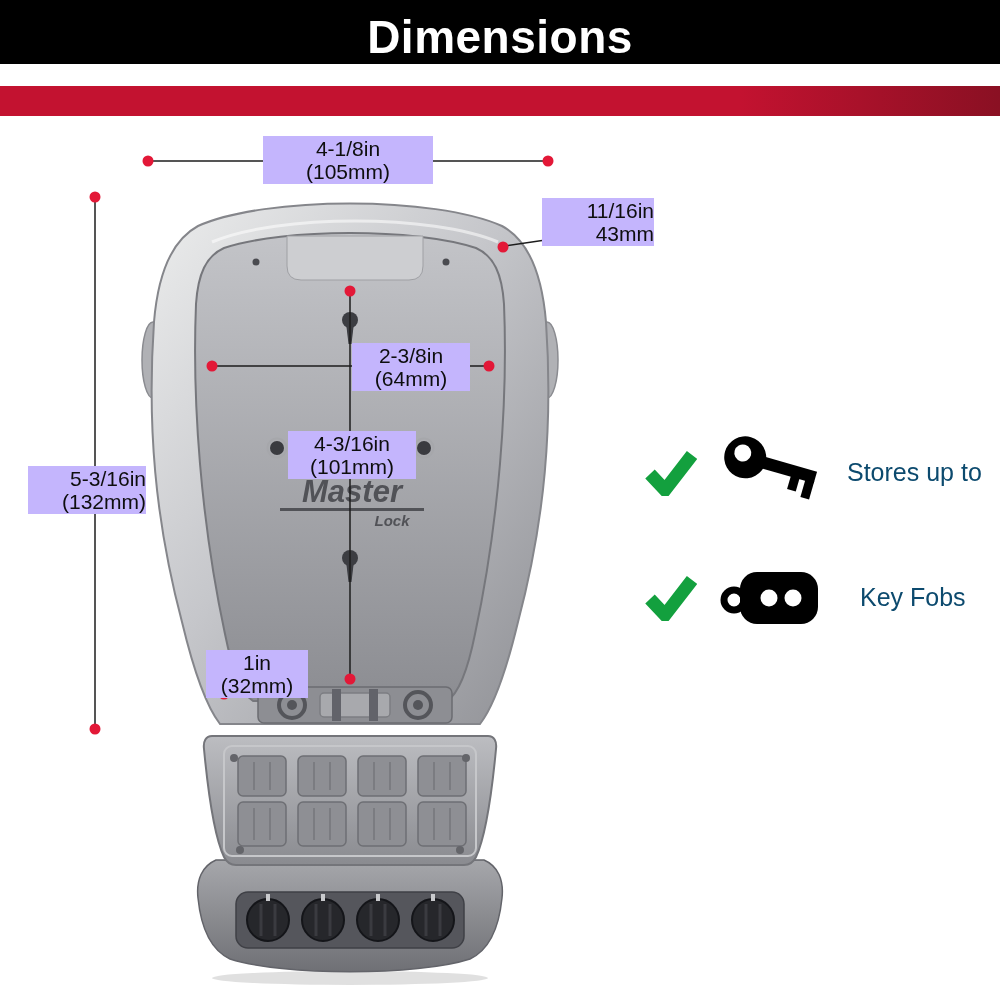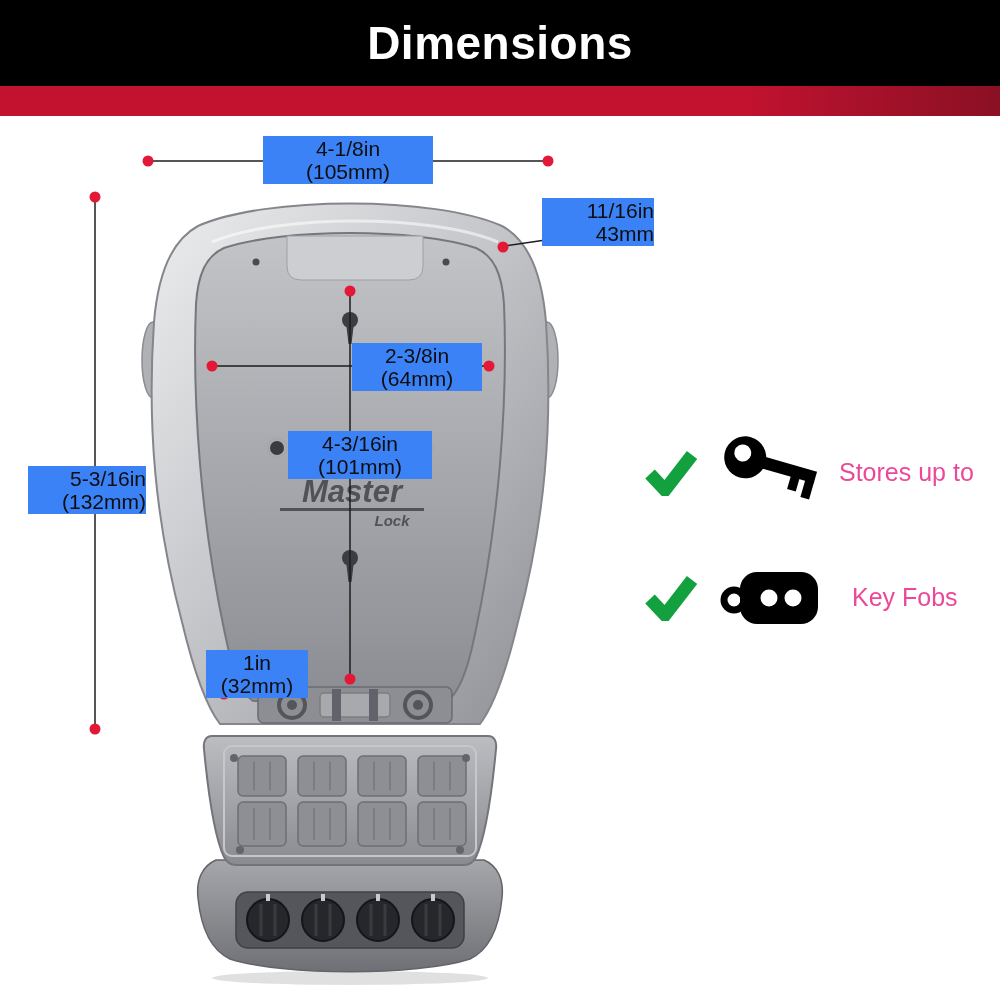--- a/index.html
+++ b/index.html
@@ -5,40 +5,40 @@
   * { box-sizing: border-box; }
   html, body { margin: 0; padding: 0; }
   body {
     width: 1000px; height: 1000px;
     background: #ffffff;
     font-family: "Liberation Sans", sans-serif;
   }
   .canvas { position: relative; width: 1000px; height: 1000px; background: #fff; overflow: hidden; }
 
   .topbar {
-    position: absolute; top: 0; left: 0; width: 1000px; height: 86px;
-    background: #000; display: flex; align-items: center; justify-content: center;
+    position: absolute; top: 0; left: 0; width: 1000px; height: 64px;
+    background: #000; display: flex; align-items: flex-end; justify-content: center;
   }
   .topbar h1 { margin: 0; color: #fff; font-size: 46px; font-weight: bold; letter-spacing: .5px; }
 
   .red-stripe {
     position: absolute; top: 86px; left: 0; width: 1000px; height: 30px;
     background: linear-gradient(90deg, #c31230 0%, #c31230 74%, #8a1023 100%);
   }
 
   .scene { position: absolute; top: 0; left: 0; width: 1000px; height: 1000px; z-index: 1; }
 
   .dim-label {
     position: absolute; z-index: 3; text-align: center;
-    font-size: 21px; line-height: 23px; color: #0e0e0e; background: #3b82f6; padding: 1px 0;
+    font-size: 21px; line-height: 23px; color: #0e0e0e; background: #c4b5fd; padding: 1px 0;
   }
   .dim-label span { display: block; }
 
   .feature-row { position: absolute; display: flex; align-items: center; z-index: 3; }
-  .feature-text { font-size: 25px; line-height: 31px; color: #ec4899; }
+  .feature-text { font-size: 25px; line-height: 31px; color: #0c4a6e; margin-left: 8px; }
   .feature-text span { display: block; }
   .icon-check { margin-right: 22px; }
   .icon-key, .icon-fob { margin-right: 18px; }
 </style>
 </head>
 <body>
 
 <div class="canvas">
 
   <header class="topbar">
@@ -209,25 +209,25 @@
   </svg>
 
   <div class="dim-label" style="left:263px; top:136px; width:170px;">
     <span>4-1/8in</span>
     <span>(105mm)</span>
   </div>
   <div class="dim-label" style="left:542px; top:198px; width:112px;text-align:right;">
     <span>11/16in</span>
     <span>43mm</span>
   </div>
-  <div class="dim-label" style="left:352px; top:343px; width:130px;">
+  <div class="dim-label" style="left:352px; top:343px; width:118px;">
     <span>2-3/8in</span>
     <span>(64mm)</span>
   </div>
-  <div class="dim-label" style="left:288px; top:431px; width:144px;">
+  <div class="dim-label" style="left:288px; top:431px; width:128px;">
     <span>4-3/16in</span>
     <span>(101mm)</span>
   </div>
   <div class="dim-label" style="left:28px; top:466px; width:118px;text-align:right;">
     <span>5-3/16in</span>
     <span>(132mm)</span>
   </div>
   <div class="dim-label" style="left:206px; top:618px; width:102px;margin-top:32px;">
     <span>1in</span>
     <span>(32mm)</span>

